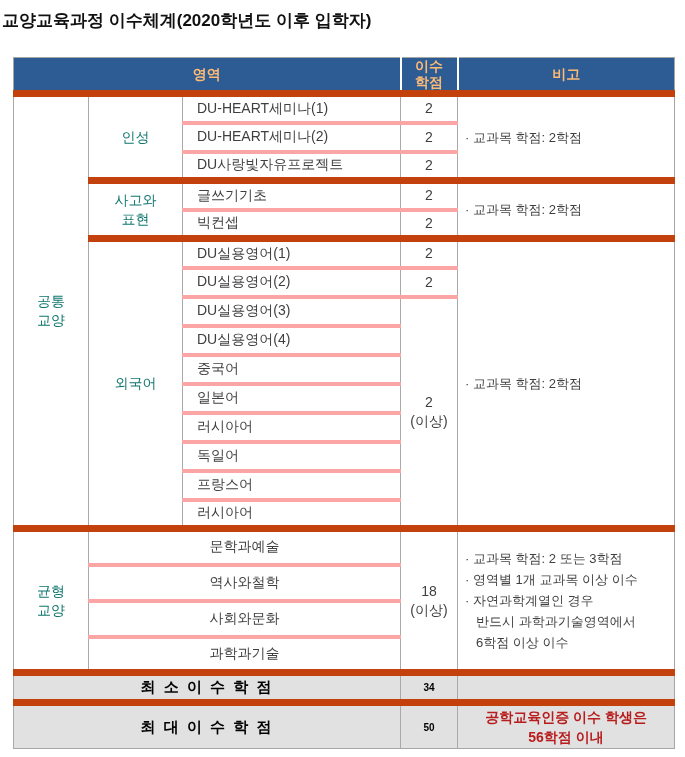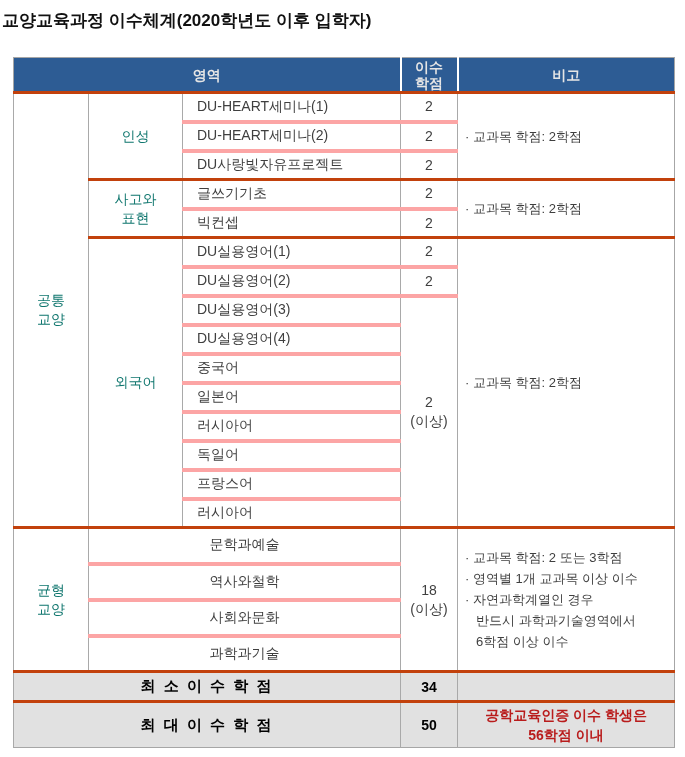--- a/index.html
+++ b/index.html
@@ -19,32 +19,32 @@
     font-size:14px;
   }
   col.c-group{width:75px;}
   col.c-subgroup{width:94px;}
   col.c-course{width:218px;}
   col.c-credit{width:57px;}
   col.c-note{width:217px;}
 
   tr.hdr{height:35px;}
   tr.hdr th{
-    background:#2d5c94;color:#e5e5e5;font-weight:bold;font-size:14px;
+    background:#2d5c94;color:#fdba74;font-weight:bold;font-size:14px;
     text-align:center;vertical-align:middle;padding:0;line-height:16px;
   }
   tr.hdr th.sep{border-left:2px solid #ffffff;}
 
   td{
     border-left:1px solid #a9a9a9;
     border-top:4px solid #fca5a5;
     vertical-align:middle;
     padding:0;
   }
-  tr.gs > td{border-top:3px solid #c2410c;}
+  tr.gs > td{border-top:7px solid #c2410c;}
   tr.body-row{height:29px;}
   tr.tall{height:36px;}
   tr.f1{height:30px;}
   tr.f2{height:46px;}
 
   td.grp,td.sub{
     text-align:center;color:#0f766e;line-height:19px;
   }
   td.course{
     text-align:left;padding-left:14px;color:#3f3f3f;
@@ -57,21 +57,21 @@
   }
   td.note{
     text-align:left;padding-left:7px;font-size:13px;color:#3f3f3f;line-height:21px;
   }
   td.note .cont{padding-left:11px;}
   tr.footer-row td{background:#e1e1e1;}
   td.flabel{
     text-align:center;font-weight:bold;color:#000;font-size:15px;letter-spacing:2px;
   }
   td.fcredit{
-    text-align:center;font-weight:bold;color:#000;font-size:14px;
+    text-align:center;font-weight:bold;color:#000;font-size:10px;
   }
   td.fnote{
     text-align:center;font-weight:bold;color:#b91c1c;font-size:14px;line-height:20px;padding:0 4px;
   }
 </style>
 </head>
 <body>
 
 <div class="page-title">교양교육과정 이수체계(2020학년도 이후 입학자)</div>
 

